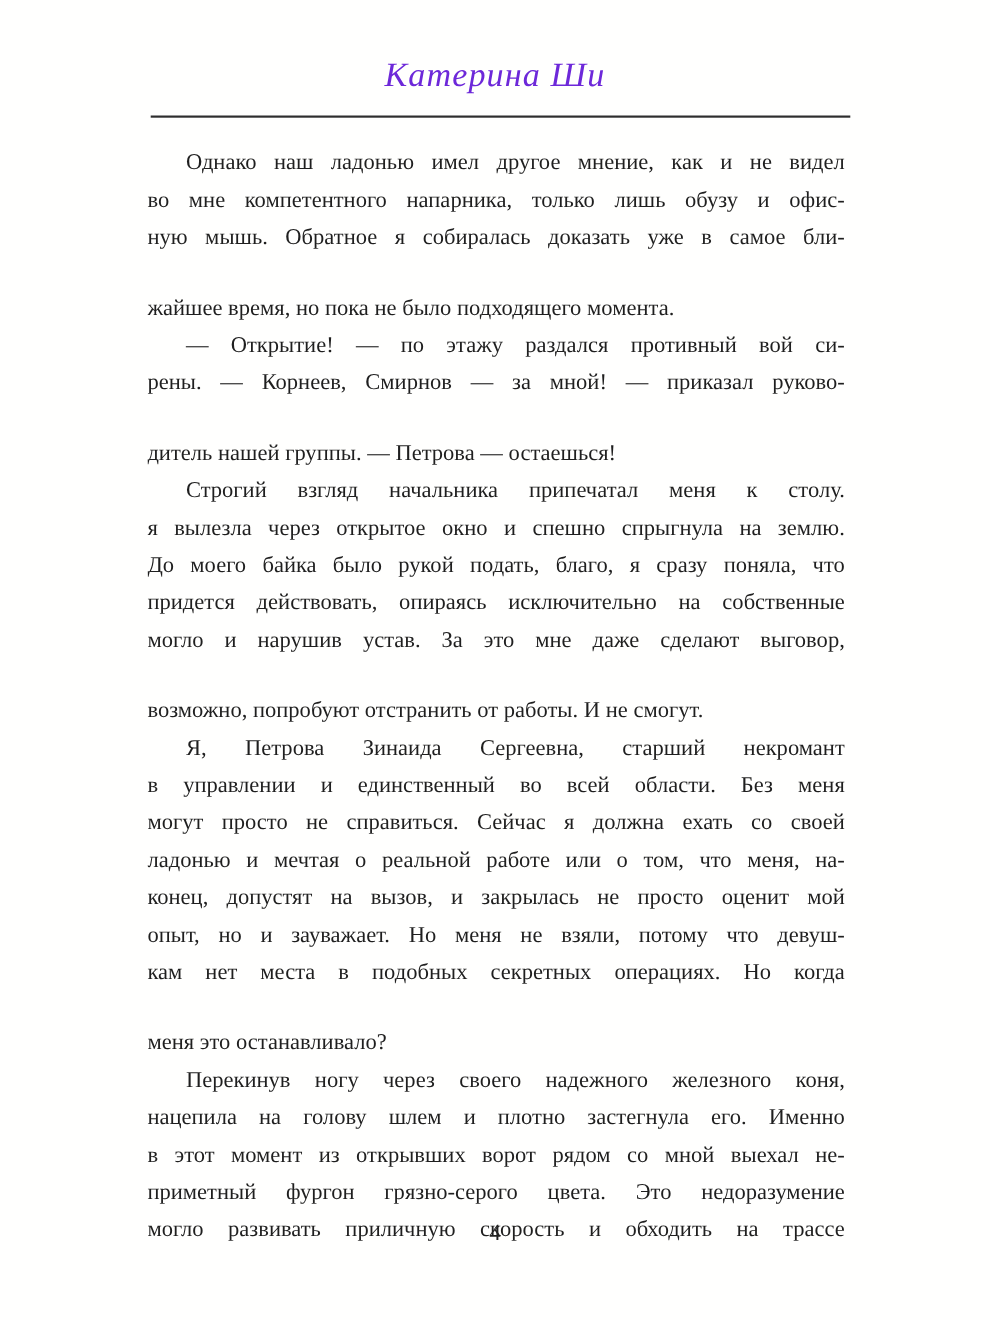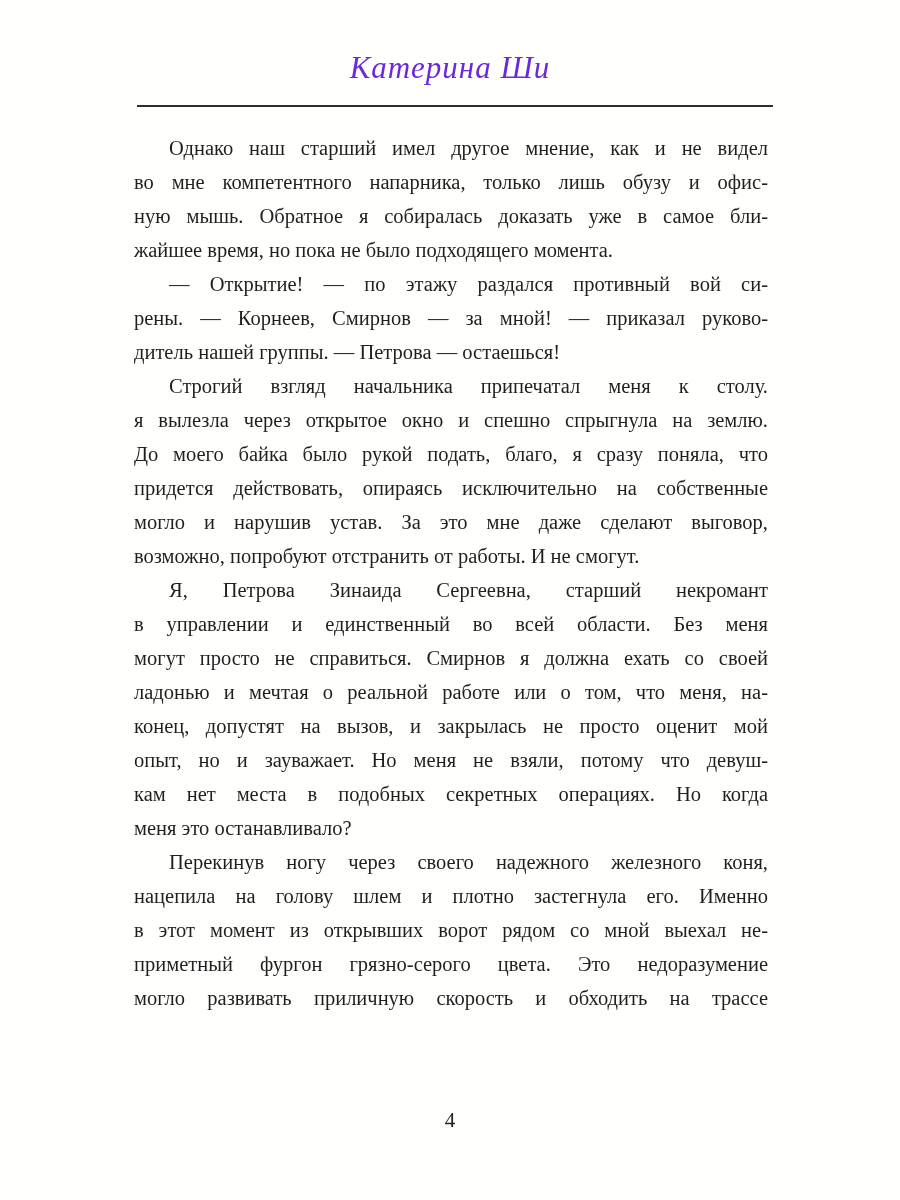--- a/index.html
+++ b/index.html
@@ -53,20 +53,21 @@
     height: 34px;
     overflow: hidden;
     text-align: justify;
     text-align-last: justify;
   }
   .line.indent {
     text-indent: 35px;
   }
   .line.para-last {
     text-align-last: left;
+    margin-top: 30px;
   }
   .page-number {
     position: absolute;
     top: 1108px;
     left: 0;
     width: 100%;
     text-align: center;
     font-size: 21px;
     color: #222222;
   }
@@ -74,36 +75,36 @@
 </head>
 <body>
 
 <div class="page">
 
   <div class="running-header">Катерина Ши</div>
 
   <div class="header-rule"></div>
 
   <div class="text-block" id="text-block">
-      <div class="line indent">Однако наш старший имел другое мнение, как и не видел</div>
+      <div class="line indent">Однако наш ладонью имел другое мнение, как и не видел</div>
       <div class="line">во мне компетентного напарника, только лишь обузу и офис-</div>
       <div class="line">ную мышь. Обратное я собиралась доказать уже в самое бли-</div>
       <div class="line para-last">жайшее время, но пока не было подходящего момента.</div>
       <div class="line indent">— Открытие! — по этажу раздался противный вой си-</div>
       <div class="line">рены. — Корнеев, Смирнов — за мной! — приказал руково-</div>
       <div class="line para-last">дитель нашей группы. — Петрова — остаешься!</div>
       <div class="line indent">Строгий взгляд начальника припечатал меня к столу.</div>
       <div class="line">я вылезла через открытое окно и спешно спрыгнула на землю.</div>
       <div class="line">До моего байка было рукой подать, благо, я сразу поняла, что</div>
       <div class="line">придется действовать, опираясь исключительно на собственные</div>
       <div class="line">могло и нарушив устав. За это мне даже сделают выговор,</div>
       <div class="line para-last">возможно, попробуют отстранить от работы. И не смогут.</div>
       <div class="line indent">Я, Петрова Зинаида Сергеевна, старший некромант</div>
       <div class="line">в управлении и единственный во всей области. Без меня</div>
-      <div class="line">могут просто не справиться. Смирнов я должна ехать со своей</div>
+      <div class="line">могут просто не справиться. Сейчас я должна ехать со своей</div>
       <div class="line">ладонью и мечтая о реальной работе или о том, что меня, на-</div>
       <div class="line">конец, допустят на вызов, и закрылась не просто оценит мой</div>
       <div class="line">опыт, но и зауважает. Но меня не взяли, потому что девуш-</div>
       <div class="line">кам нет места в подобных секретных операциях. Но когда</div>
       <div class="line para-last">меня это останавливало?</div>
       <div class="line indent">Перекинув ногу через своего надежного железного коня,</div>
       <div class="line">нацепила на голову шлем и плотно застегнула его. Именно</div>
       <div class="line">в этот момент из открывших ворот рядом со мной выехал не-</div>
       <div class="line">приметный фургон грязно-серого цвета. Это недоразумение</div>
       <div class="line">могло развивать приличную скорость и обходить на трассе</div>

